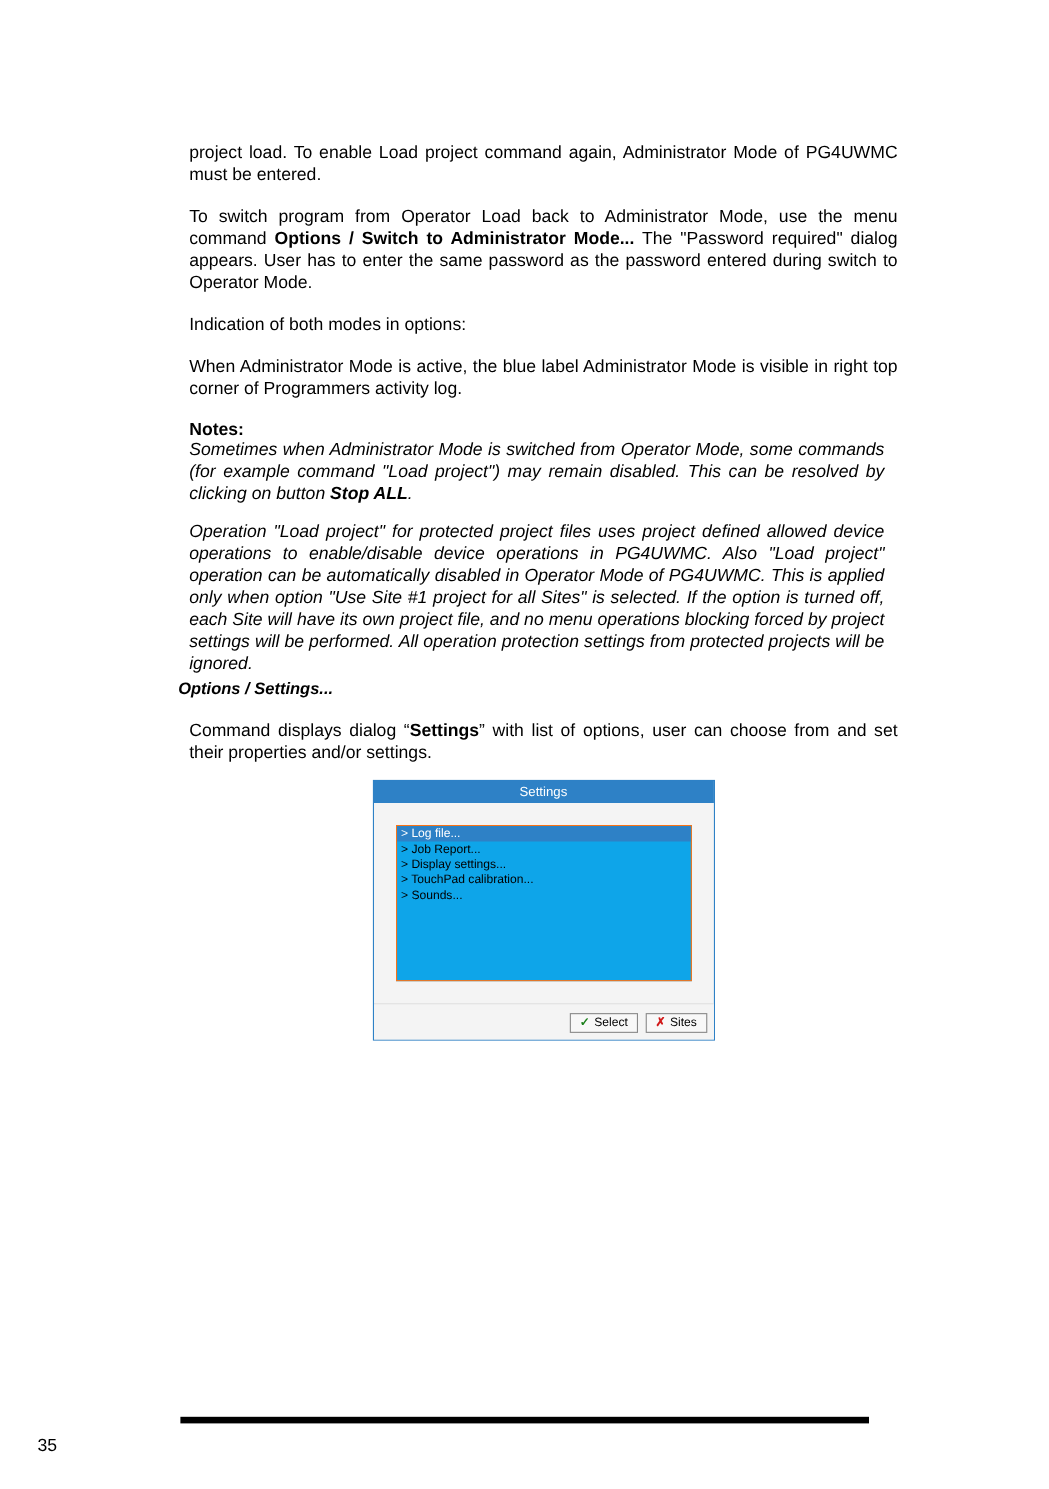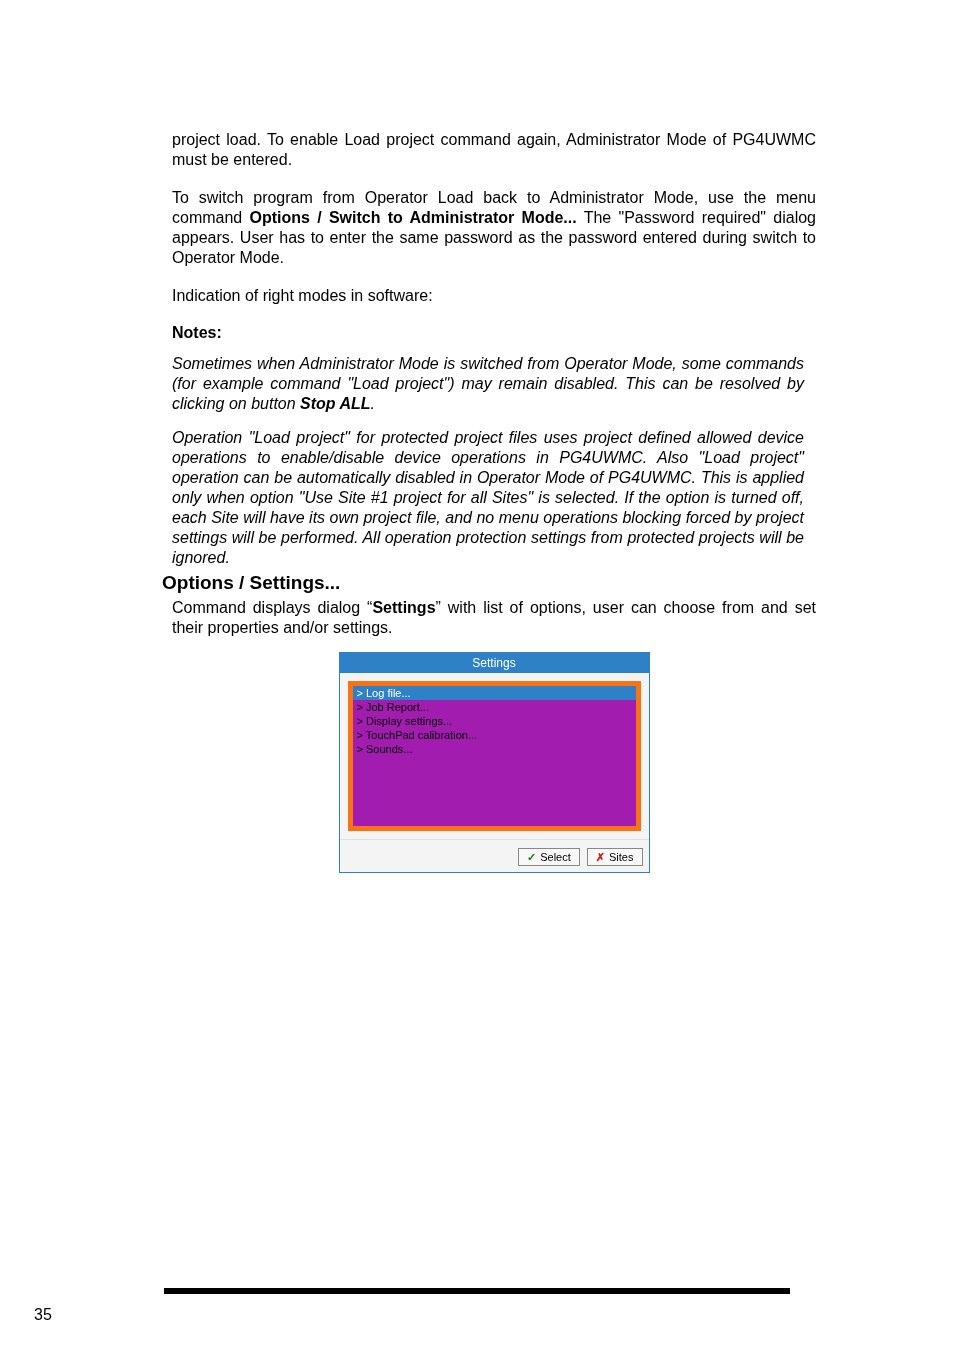--- a/index.html
+++ b/index.html
@@ -21,28 +21,29 @@
     font-size: 16px;
     line-height: 1.25;
     margin: 0 0 18px 0;
   }
   .justify {
     text-align: justify;
     text-justify: inter-word;
   }
   .bold { font-weight: bold; }
   .section-title {
-    font-size: 19px;
+    font-size: 15px;
     font-weight: bold;
-    margin: 0 0 4px -10px;
+    font-style: italic;
+    margin: 0 0 20px -10px;
   }
   .notes-label {
     font-weight: bold;
     font-size: 16px;
-    margin-bottom: 12px;
+    margin-bottom: 0;
   }
   .notes-block {
     font-style: italic;
     font-size: 16px;
     line-height: 1.25;
     text-align: justify;
     margin: 0 12px 14px 0;
   }
 
   
@@ -57,23 +58,23 @@
     font-size: 11px;
   }
   .dlg-title {
     background: #2e81c6;
     color: #fff;
     text-align: center;
     padding: 3px 0;
     font-size: 12px;
   }
   .dlg-list {
-    background: #a21caf;
-    border: 5px solid #f97316;
-    margin: 8px;
+    background: #0ea5e9;
+    border: 1px solid #f97316;
+    margin: 20px;
     height: 140px;
     overflow: hidden;
   }
   .dlg-item {
     padding: 1px 4px;
     white-space: nowrap;
     color: #000;
   }
   .dlg-item.selected {
     background: #2e81c6;
@@ -123,22 +124,23 @@
 <body>
 
 <div class="page">
 
   <p class="body-text justify">project load. To enable Load project command again, Administrator Mode of PG4UWMC must be entered.</p>
 
   <p class="body-text justify">
     <span>To switch program from Operator Load back to Administrator Mode, use the menu command </span><span class="bold">Options / Switch to Administrator Mode...</span><span> The "Password required" dialog appears. User has to enter the same password as the password entered during switch to Operator Mode.</span>
   </p>
 
-  <p class="body-text">Indication of right modes in software:</p>
+  <p class="body-text">Indication of both modes in options:</p>
 
+  <p class="body-text justify">When Administrator Mode is active, the blue label Administrator Mode is visible in right top corner of Programmers activity log.</p>
 
 
   <p class="notes-label">Notes:</p>
   <p class="notes-block">
     <span>Sometimes when Administrator Mode is switched from Operator Mode, some commands (for example command "Load project") may remain disabled. This can be resolved by clicking on button </span><span class="bold">Stop ALL</span><span>.</span>
   </p>
   <p class="notes-block" style="margin-bottom:4px">Operation "Load project" for protected project files uses project defined allowed device operations to enable/disable device operations in PG4UWMC. Also "Load project" operation can be automatically disabled in Operator Mode of PG4UWMC. This is applied only when option "Use Site #1 project for all Sites" is selected. If the option is turned off, each Site will have its own project file, and no menu operations blocking forced by project settings will be performed. All operation protection settings from protected projects will be ignored.</p>
 
   <div class="section-title">Options / Settings...</div>
 

